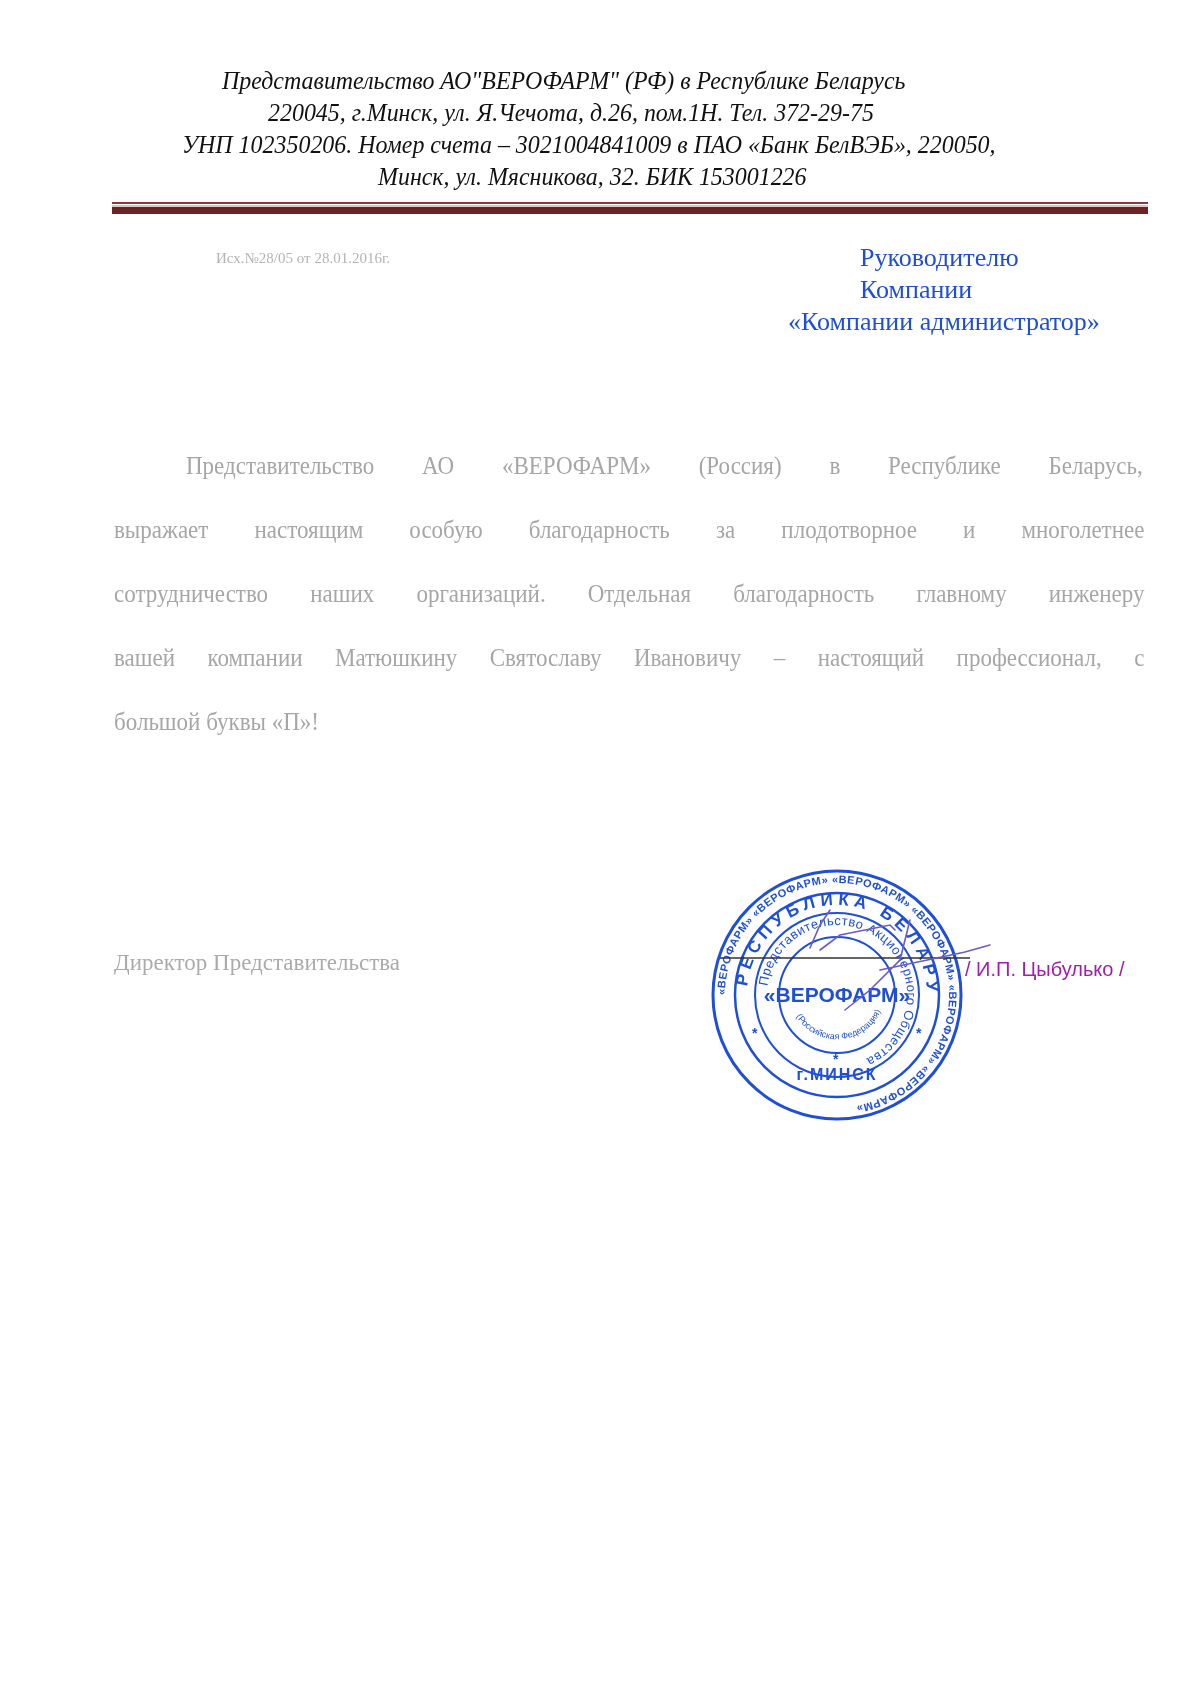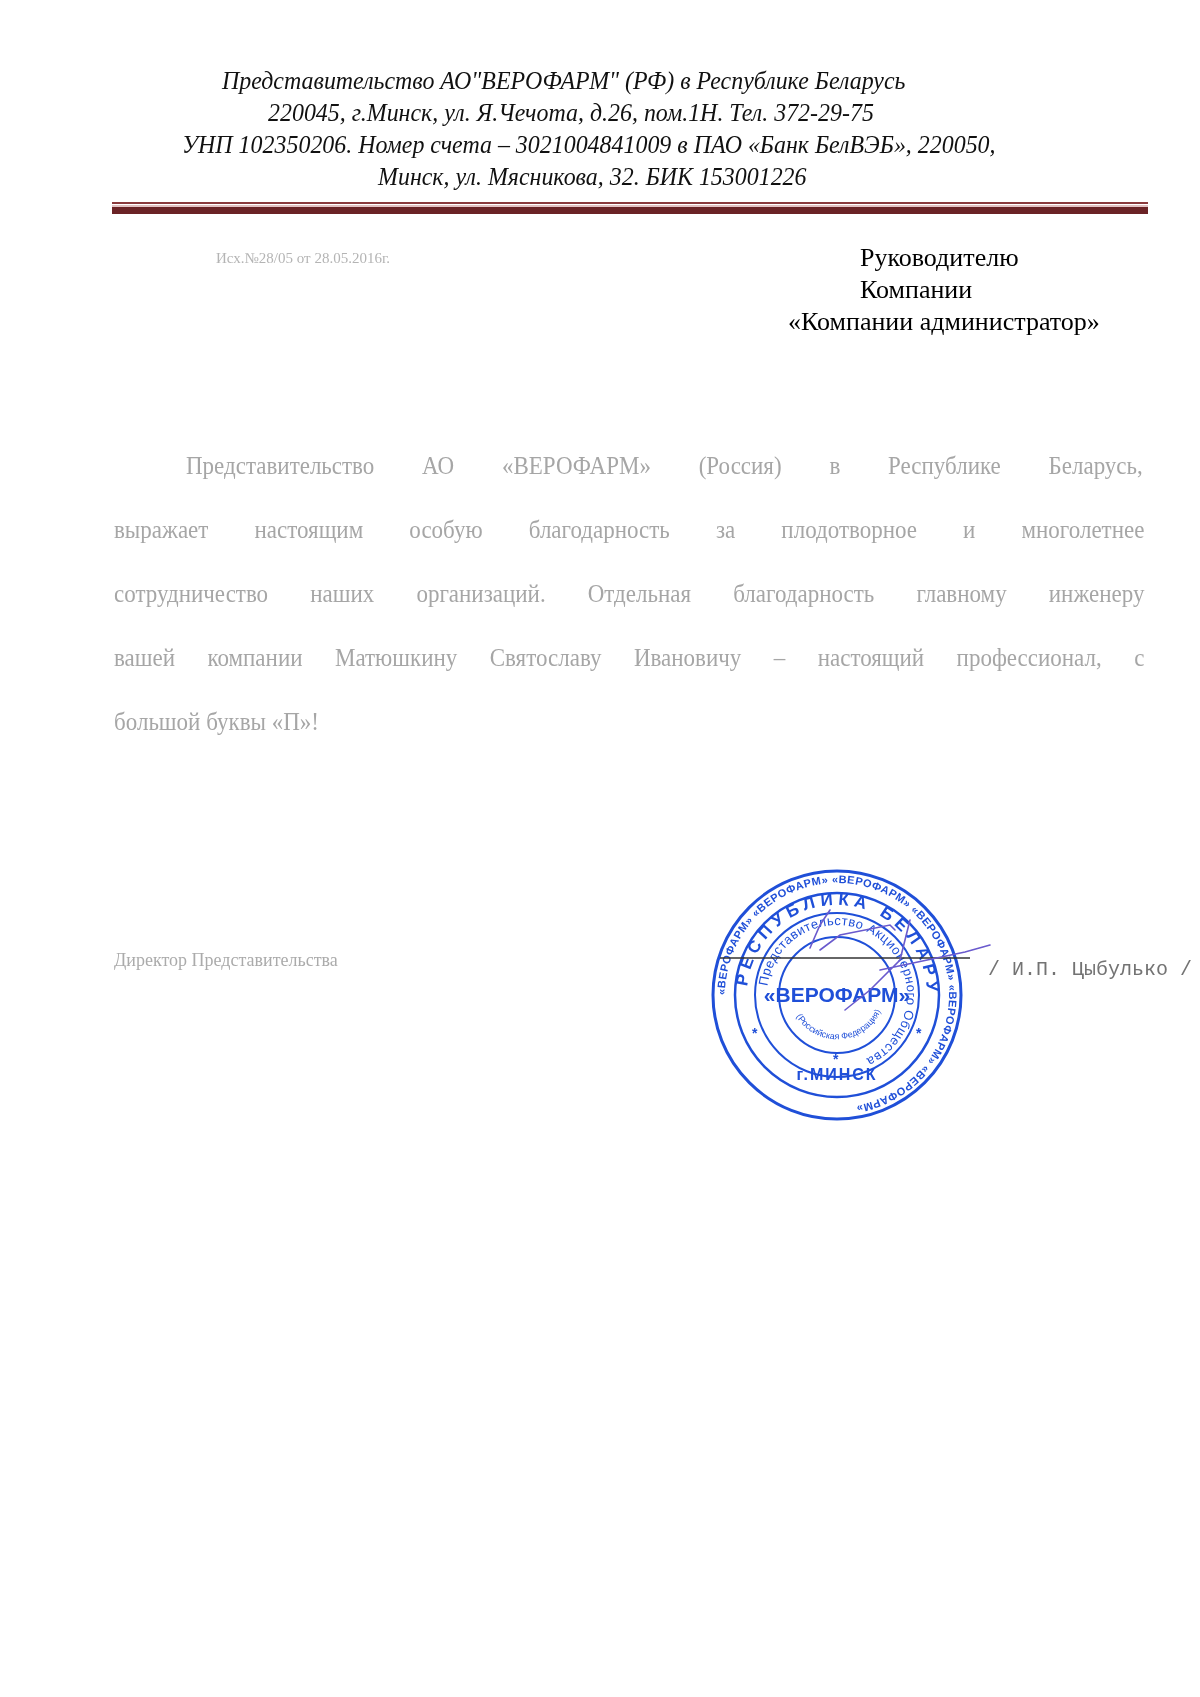--- a/index.html
+++ b/index.html
@@ -16,61 +16,61 @@
     .lh-4 { left: 268px; top: 96px; }
 
     .divider { position: absolute; left: 112px; top: 205px; width: 1036px; height: 9px;
       background: #6b2326; border-top: 2px solid #e3c2c2; box-sizing: border-box; }
     .divider-thin { position: absolute; left: 112px; top: 202px; width: 1036px; height: 2px; background: #8a3a3c; }
 
     .ref { position: absolute; left: 216px; top: 250px; font-family: "Liberation Serif", serif;
       font-size: 15px; color: #b4b4b4; }
 
     .addressee { position: absolute; font-family: "Liberation Serif", serif; font-size: 26px;
-      color: #000000; line-height: 32px; white-space: nowrap; }
+      color: #1d4ed8; line-height: 32px; white-space: nowrap; }
     .addr-1 { left: 860px; top: 242px; }
     .addr-2 { left: 860px; top: 274px; text-align: center; }
     .addr-3 { left: 788px; top: 306px; }
 
     .body-text { position: absolute; left: 114px; width: 1030px; font-family: "Liberation Serif", serif;
       font-size: 25px; color: #a6a6a6; text-align: justify; text-align-last: justify; white-space: nowrap;
       transform: scaleX(0.92); transform-origin: left top; }
     .body-text span { display: block; width: 1120px; text-align: justify; text-align-last: justify; }
     .bl-1 { top: 452px; left: 186px; }
     .bl-1 span { width: 1040px; }
     .bl-2 { top: 516px; }
     .bl-3 { top: 580px; }
     .bl-4 { top: 644px; }
     .bl-5 { top: 708px; }
     .bl-5 span { text-align: left; text-align-last: left; }
 
     .sig-title { position: absolute; left: 114px; top: 950px; font-family: "Liberation Serif", serif;
-      font-size: 18px; color: #ababab; }
-    .sig-name { position: absolute; left: 965px; top: 958px; font-family: Liberation Mono, monospace;
-      font-size: 20px; color: #737373; white-space: nowrap; margin-left: 23px; }
+      font-size: 23px; color: #ababab; }
+    .sig-name { position: absolute; left: 965px; top: 958px; font-family: Liberation Sans, sans-serif;
+      font-size: 20px; color: #a21caf; white-space: nowrap; }
 
     .stamp { position: absolute; left: 710px; top: 868px; width: 254px; height: 254px; }
     .signature { position: absolute; left: 720px; top: 900px; width: 280px; height: 140px; }
   </style>
 </head>
 <body>
 
 <div class="page">
 
   <div class="letterhead">
     <div class="lh-line lh-1">Представительство АО"ВЕРОФАРМ" (РФ) в Республике Беларусь</div>
     <div class="lh-line lh-2">220045, г.Минск, ул. Я.Чечота, д.26, пом.1Н. Тел. 372-29-75</div>
     <div class="lh-line lh-3">УНП 102350206. Номер счета – 3021004841009 в ПАО «Банк БелВЭБ», 220050,</div>
     <div class="lh-line lh-4">Минск, ул. Мясникова, 32. БИК 153001226</div>
   </div>
 
   <div class="divider-thin"></div>
   <div class="divider"></div>
 
-  <div class="ref">Исх.№28/05 от 28.05.2016г.</div>
+  <div class="ref">Исх.№28/05 от 28.01.2016г.</div>
 
   <div class="addressee addr-1">Руководителю</div>
   <div class="addressee addr-2">Компании</div>
   <div class="addressee addr-3">«Компании администратор»</div>
 
   <div class="body-text bl-1">
       <span>Представительство АО «ВЕРОФАРМ» (Россия) в Республике Беларусь,</span>
     </div>
   <div class="body-text bl-2">
       <span>выражает настоящим особую благодарность за плодотворное и многолетнее</span>

